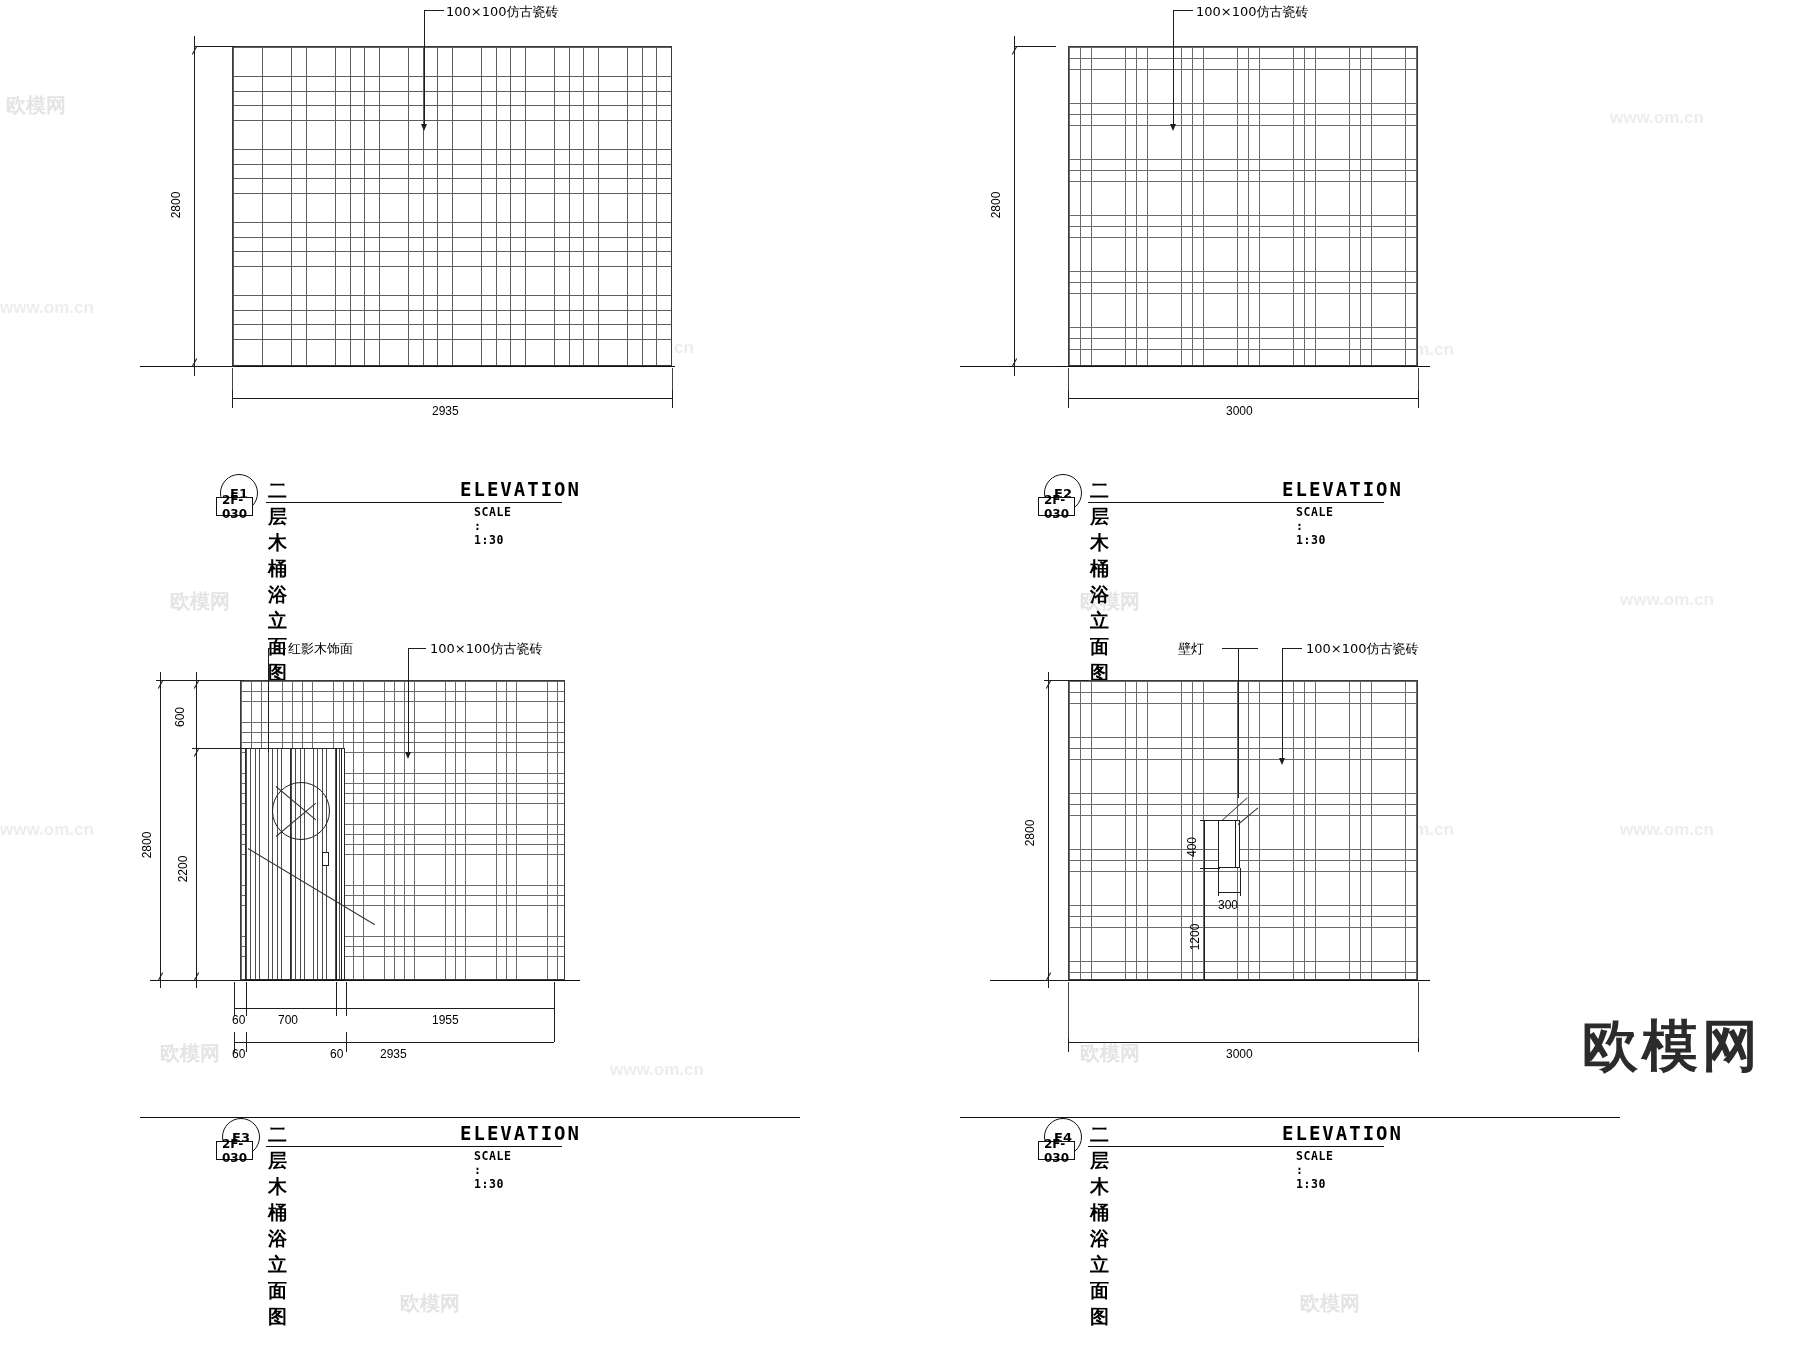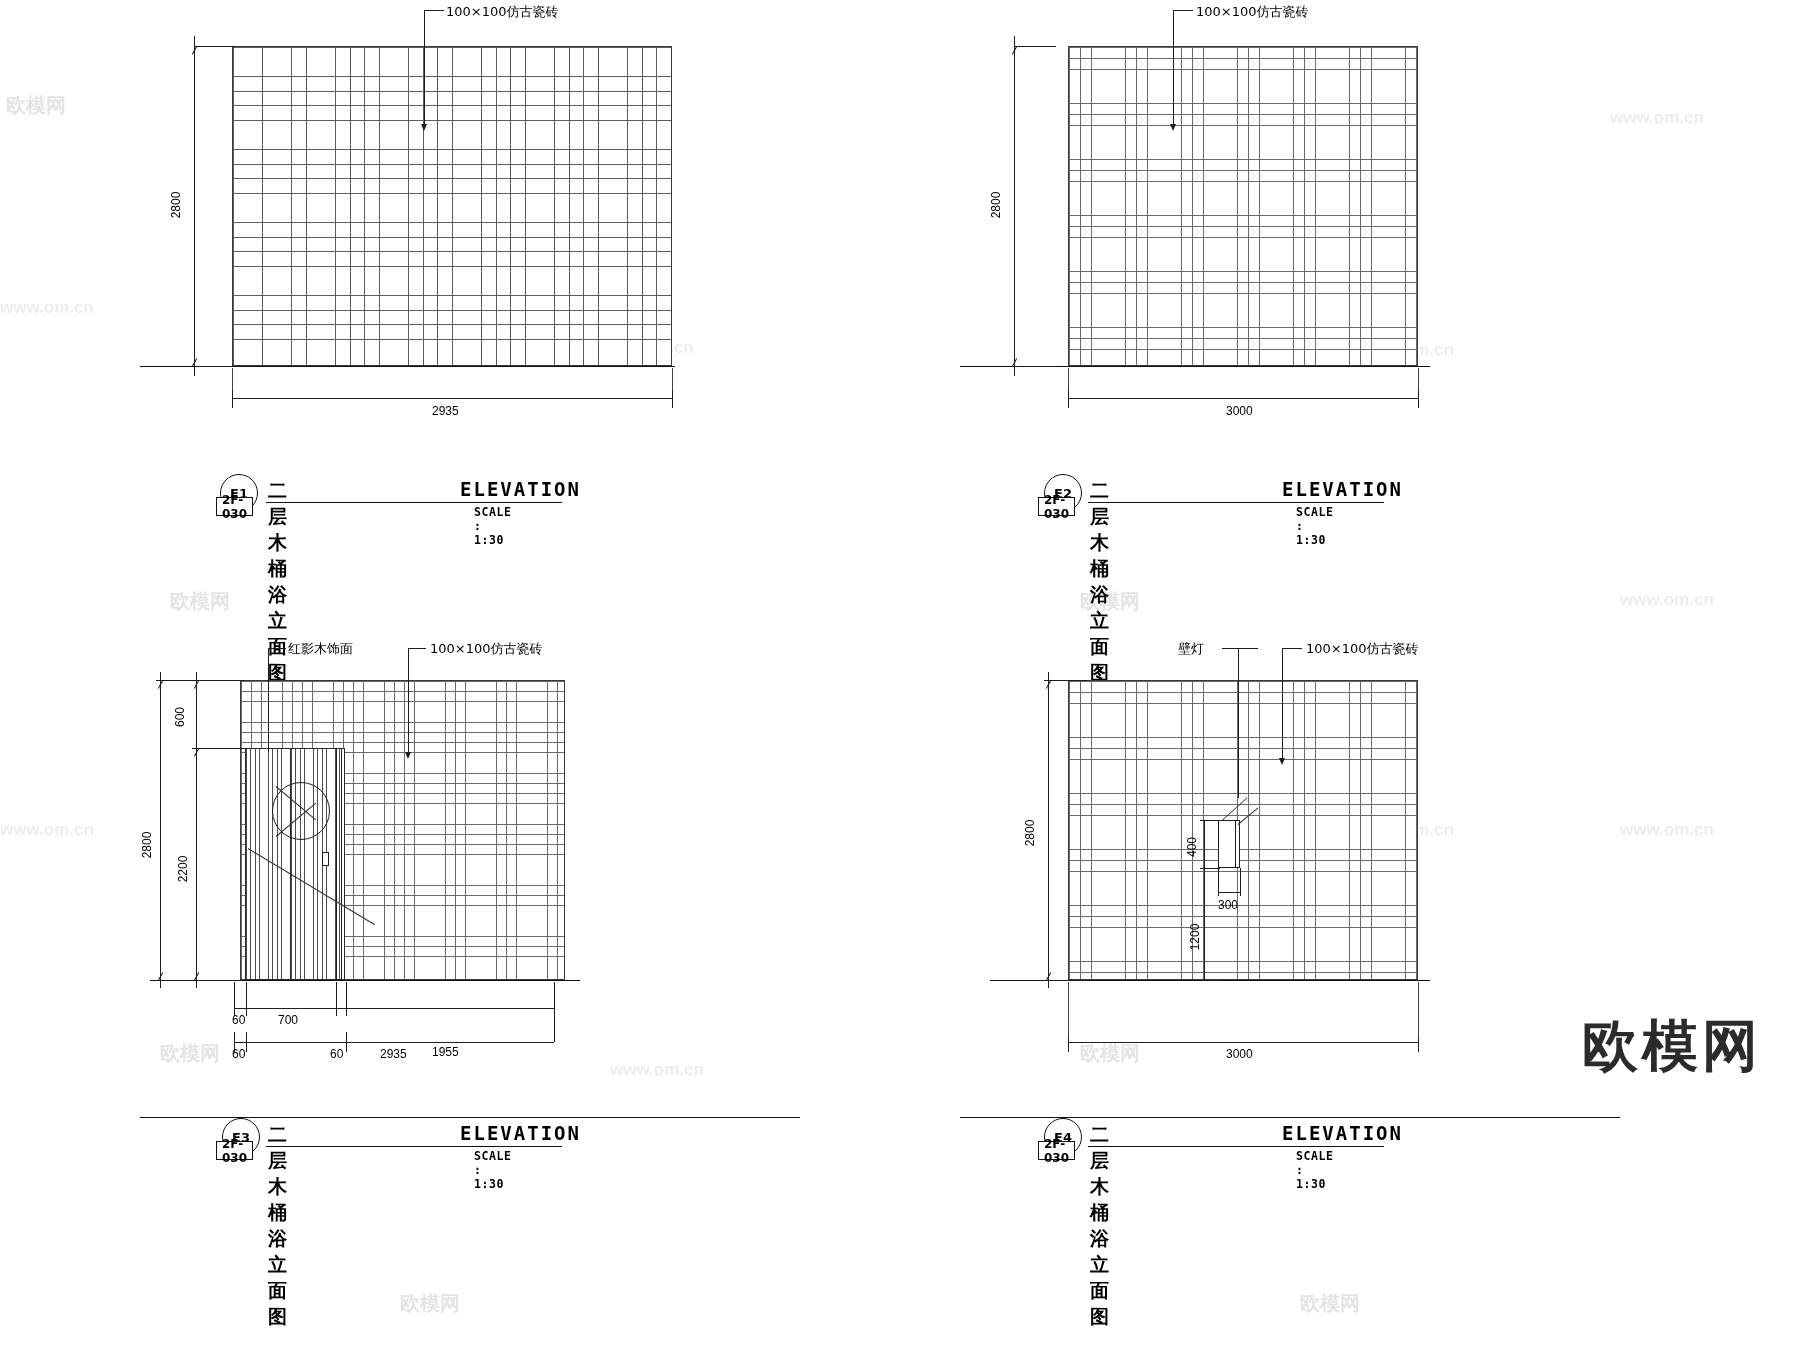--- a/index.html
+++ b/index.html
@@ -239,21 +239,21 @@
     <div class="dim v" style="left:134px;top:838px;">2800</div>
 
     <div class="hline" style="left:234px;top:1008px;width:320px;"></div>
     <div class="vline" style="left:234px;top:982px;height:34px;"></div>
     <div class="vline" style="left:246px;top:982px;height:34px;"></div>
     <div class="vline" style="left:336px;top:982px;height:34px;"></div>
     <div class="vline" style="left:346px;top:982px;height:34px;"></div>
     <div class="vline" style="left:554px;top:982px;height:60px;"></div>
     <div class="dim" style="left:232px;top:1013px;">60</div>
     <div class="dim" style="left:278px;top:1013px;">700</div>
-    <div class="dim" style="left:432px;top:1045px;">1955</div>
+    <div class="dim" style="left:432px;top:1013px;">1955</div>
 
     <div class="hline" style="left:234px;top:1042px;width:320px;"></div>
     <div class="vline" style="left:234px;top:1032px;height:20px;"></div>
     <div class="vline" style="left:246px;top:1032px;height:20px;"></div>
     <div class="vline" style="left:346px;top:1032px;height:20px;"></div>
     <div class="dim" style="left:232px;top:1047px;">60</div>
     <div class="dim" style="left:330px;top:1047px;">60</div>
     <div class="dim" style="left:380px;top:1047px;">2935</div>
 
     <div class="leader-h" style="left:268px;top:648px;width:18px;"></div>

